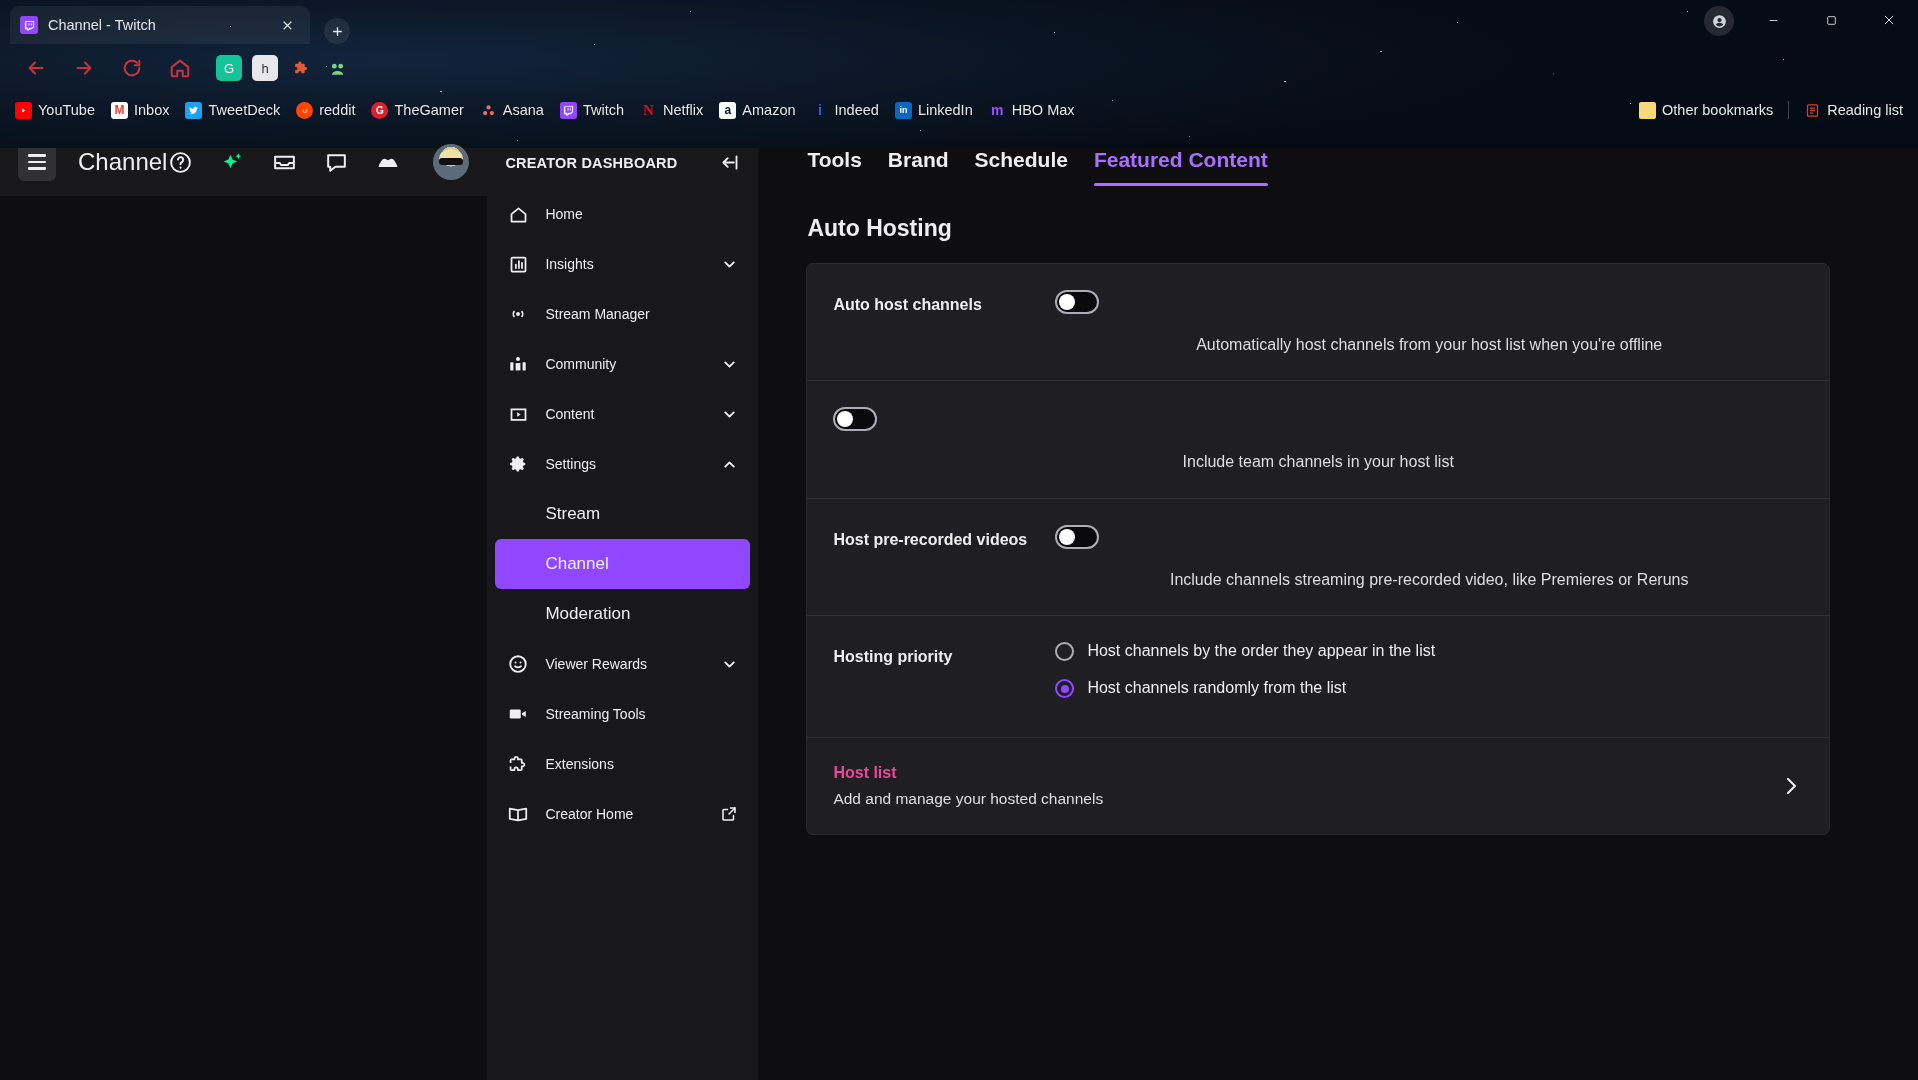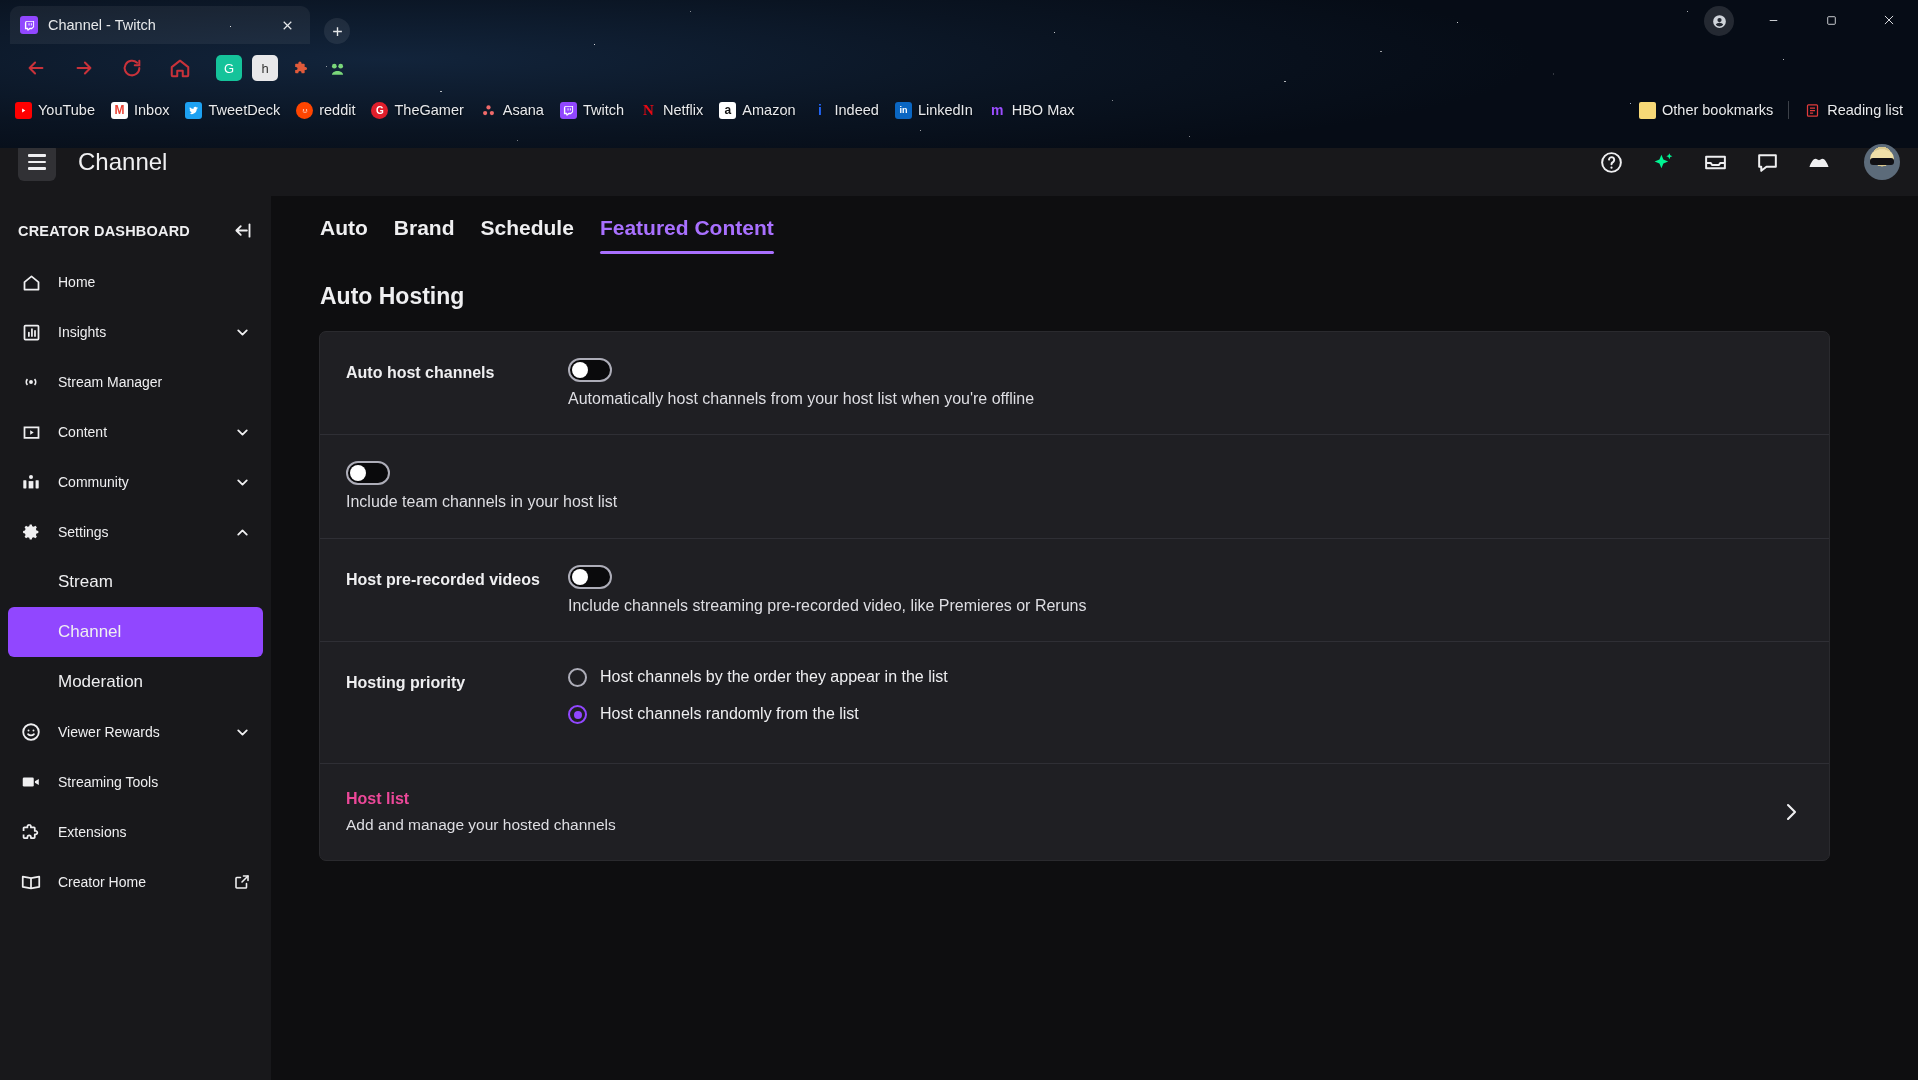--- a/index.html
+++ b/index.html
@@ -123,21 +123,21 @@
     height: 36px; display: flex; align-items: center; padding: 0 8px; gap: 2px;
     font-size: 14.5px; color: #e8eaed; white-space: nowrap;
   }
   .bm { display: flex; align-items: center; gap: 6px; padding: 3px 7px; border-radius: 5px; }
   .bm-ico { width: 17px; height: 17px; border-radius: 3px; display:flex; align-items:center; justify-content:center; font-size: 11px; font-weight: bold; color: #fff; flex: 0 0 auto;}
   .bm-label { text-shadow: 0 1px 2px rgba(0,0,0,.8); }
   .bm-spacer { flex: 1; }
   .bm-sep { width: 1px; height: 18px; background: rgba(255,255,255,0.22); margin: 0 6px; }
 
   
-  .app { flex: 1; display: flex; flex-direction: column; background: #0e0e10; min-height: 0; }
+  .app { flex: 1; display: flex; background: #0e0e10; min-height: 0; }
   .topbar {
     height: 68px; background: #18181b;
     display: flex; align-items: center; padding: 0 18px;
     flex: 0 0 auto;
   }
   .hamburger {
     width: 38px; height: 38px; border-radius: 6px;
     background: #313135;
     display: flex; flex-direction: column; align-items: center; justify-content: center; gap: 4px;
   }
@@ -219,21 +219,21 @@
     width: 222px; flex: 0 0 auto; font-size: 16px; font-weight: bold;
     color: #efeff1; line-height: 1.5; padding-top: 3px;
   }
   .row-ctl { flex: 1; min-width: 0; }
   .toggle {
     width: 44px; height: 24px; border-radius: 12px;
     background: #0a0a0c; border: 2px solid #adadb8;
     display: flex; align-items: center; padding: 0 2px;
   }
   .toggle .knob { width: 16px; height: 16px; border-radius: 50%; background: #ffffff; }
-  .row-desc { font-size: 16px; color: #dedee3; margin-top: 6px; line-height: 1.4; }
+  .row-desc { font-size: 16px; color: #dedee3; margin-top: 20px; line-height: 1.4; text-align: center; }
   .radio-line { display: flex; align-items: flex-start; gap: 13px; height: 34px; }
   .radio-line + .radio-line { margin-top: 3px; }
   .radio {
     width: 19px; height: 19px; border-radius: 50%;
     border: 2px solid #adadb8; flex: 0 0 auto;
     display: flex; align-items: center; justify-content: center;
   }
   .radio.checked { border-color: #9147ff; }
   .radio.checked::after {
     content:""; width: 8px; height: 8px; border-radius: 50%; background: #9147ff;
@@ -515,43 +515,43 @@
             <svg viewBox="0 0 24 24" width="22" height="22" fill="currentColor">
                 <circle cx="12" cy="12" r="2.1"></circle>
                 <path d="M7.5 8.2a5.5 5.5 0 000 7.6l1.3-1.3a3.7 3.7 0 010-5zM16.5 8.2l-1.3 1.3a3.7 3.7 0 010 5l1.3 1.3a5.5 5.5 0 000-7.6z"></path>
               </svg>
           </span>
           <span class="sb-label">Stream Manager</span>
         </div>
 
         <div class="sb-item">
           <span class="sb-ico">
-            <svg viewBox="0 0 24 24" width="21" height="21" stroke="currentColor" stroke-width="2" fill="none">
-                <path d="M4 5v14M20 5v14M4 6h16M4 18h16"></path>
-                <path d="M10.5 9.5l4 2.5-4 2.5z" fill="currentColor" stroke="none"></path>
-              </svg>
-          </span>
-          <span class="sb-label">Content</span>
-          <span class="sb-chev">
-            <svg viewBox="0 0 24 24" width="17" height="17" stroke="currentColor" stroke-width="2.6" fill="none" stroke-linecap="round" stroke-linejoin="round">
-                <path d="M6 9l6 6 6-6"></path>
-              </svg>
-          </span>
-        </div>
-
-        <div class="sb-item">
-          <span class="sb-ico">
             <svg viewBox="0 0 24 24" width="22" height="22" fill="currentColor">
                 <circle cx="12" cy="6.5" r="2.2"></circle>
                 <path d="M9.4 11h5.2v8H9.4z"></path>
                 <rect x="3.6" y="10" width="3.4" height="9" rx=".6"></rect>
                 <rect x="17" y="10" width="3.4" height="9" rx=".6"></rect>
               </svg>
           </span>
           <span class="sb-label">Community</span>
+          <span class="sb-chev">
+            <svg viewBox="0 0 24 24" width="17" height="17" stroke="currentColor" stroke-width="2.6" fill="none" stroke-linecap="round" stroke-linejoin="round">
+                <path d="M6 9l6 6 6-6"></path>
+              </svg>
+          </span>
+        </div>
+
+        <div class="sb-item">
+          <span class="sb-ico">
+            <svg viewBox="0 0 24 24" width="21" height="21" stroke="currentColor" stroke-width="2" fill="none">
+                <path d="M4 5v14M20 5v14M4 6h16M4 18h16"></path>
+                <path d="M10.5 9.5l4 2.5-4 2.5z" fill="currentColor" stroke="none"></path>
+              </svg>
+          </span>
+          <span class="sb-label">Content</span>
           <span class="sb-chev">
             <svg viewBox="0 0 24 24" width="17" height="17" stroke="currentColor" stroke-width="2.6" fill="none" stroke-linecap="round" stroke-linejoin="round">
                 <path d="M6 9l6 6 6-6"></path>
               </svg>
           </span>
         </div>
 
         <div class="sb-item">
           <span class="sb-ico">
             <svg viewBox="0 0 24 24" width="22" height="22" fill="currentColor">
@@ -628,21 +628,21 @@
                 <path d="M20 4l-8 8"></path>
                 <path d="M18 14v5a1 1 0 01-1 1H5a1 1 0 01-1-1V7a1 1 0 011-1h5"></path>
               </svg>
           </span>
         </div>
       </div>
 
       <div class="main">
         <div class="tabs">
           <div class="mtab">
-            <span>Auto</span>
+            <span>Tools</span>
           </div>
           <div class="mtab">
             <span>Brand</span>
           </div>
           <div class="mtab">
             <span>Schedule</span>
           </div>
           <div class="mtab active">
             <span>Featured Content</span>
           </div>

